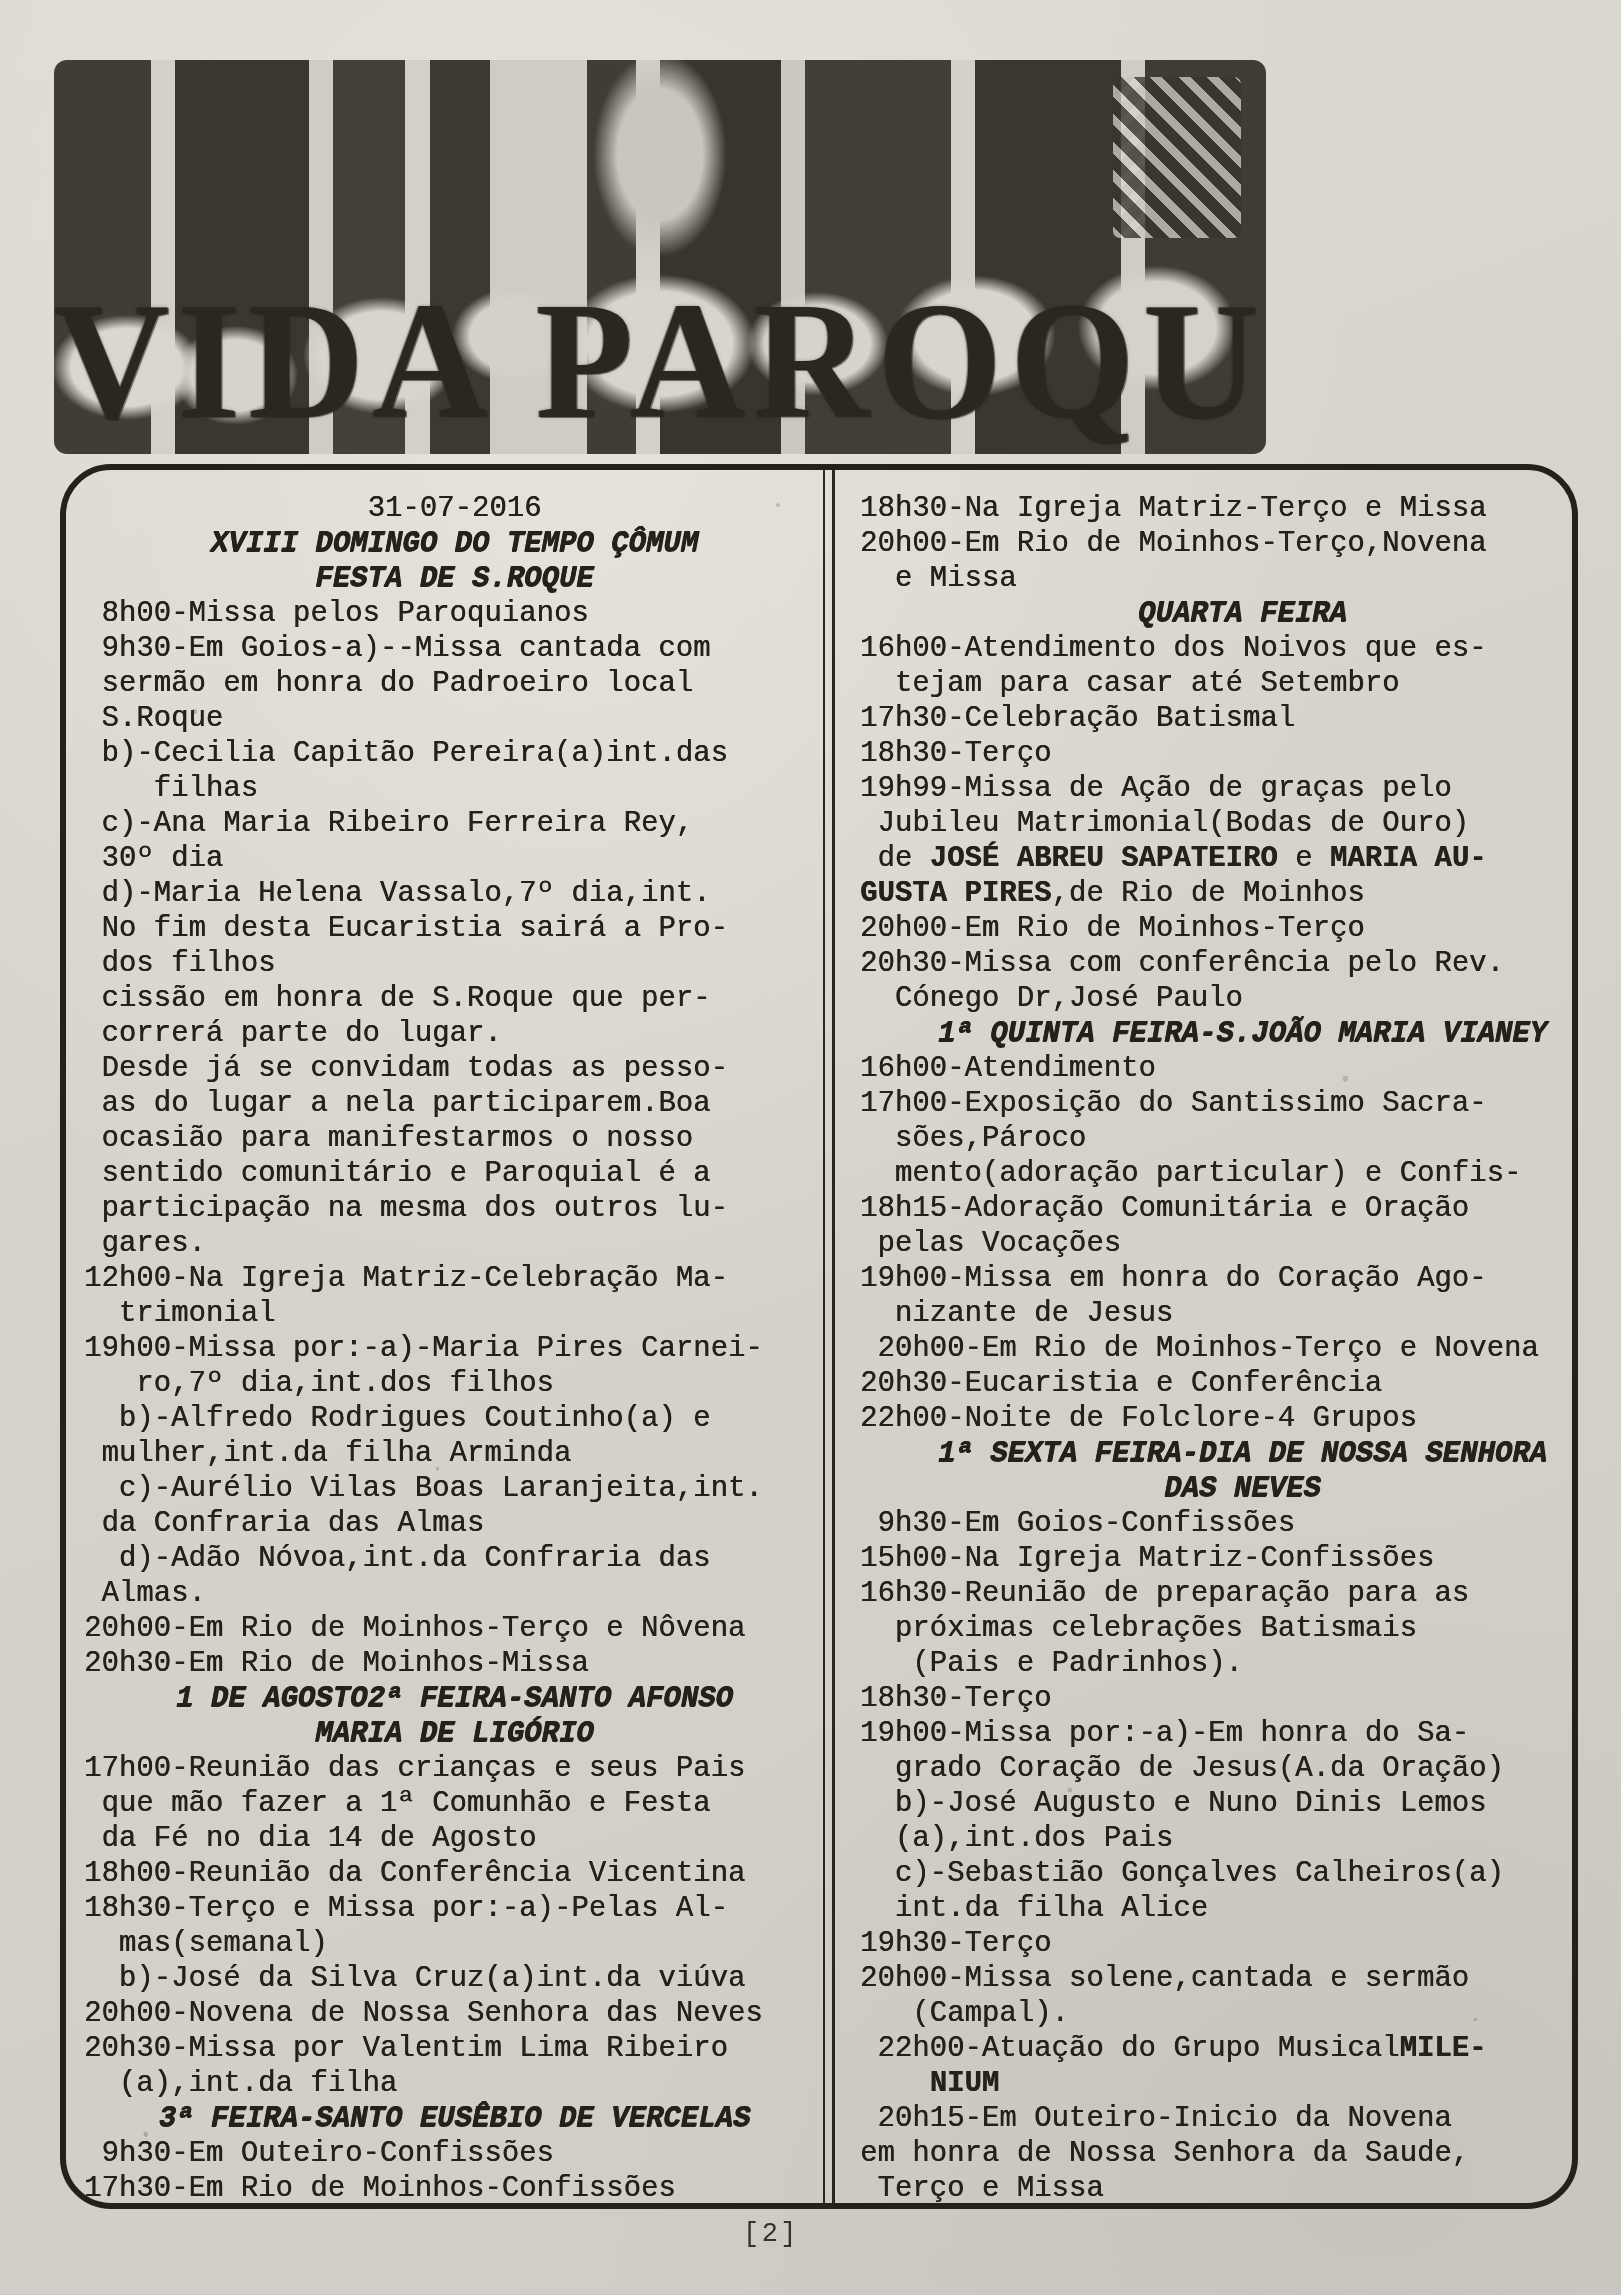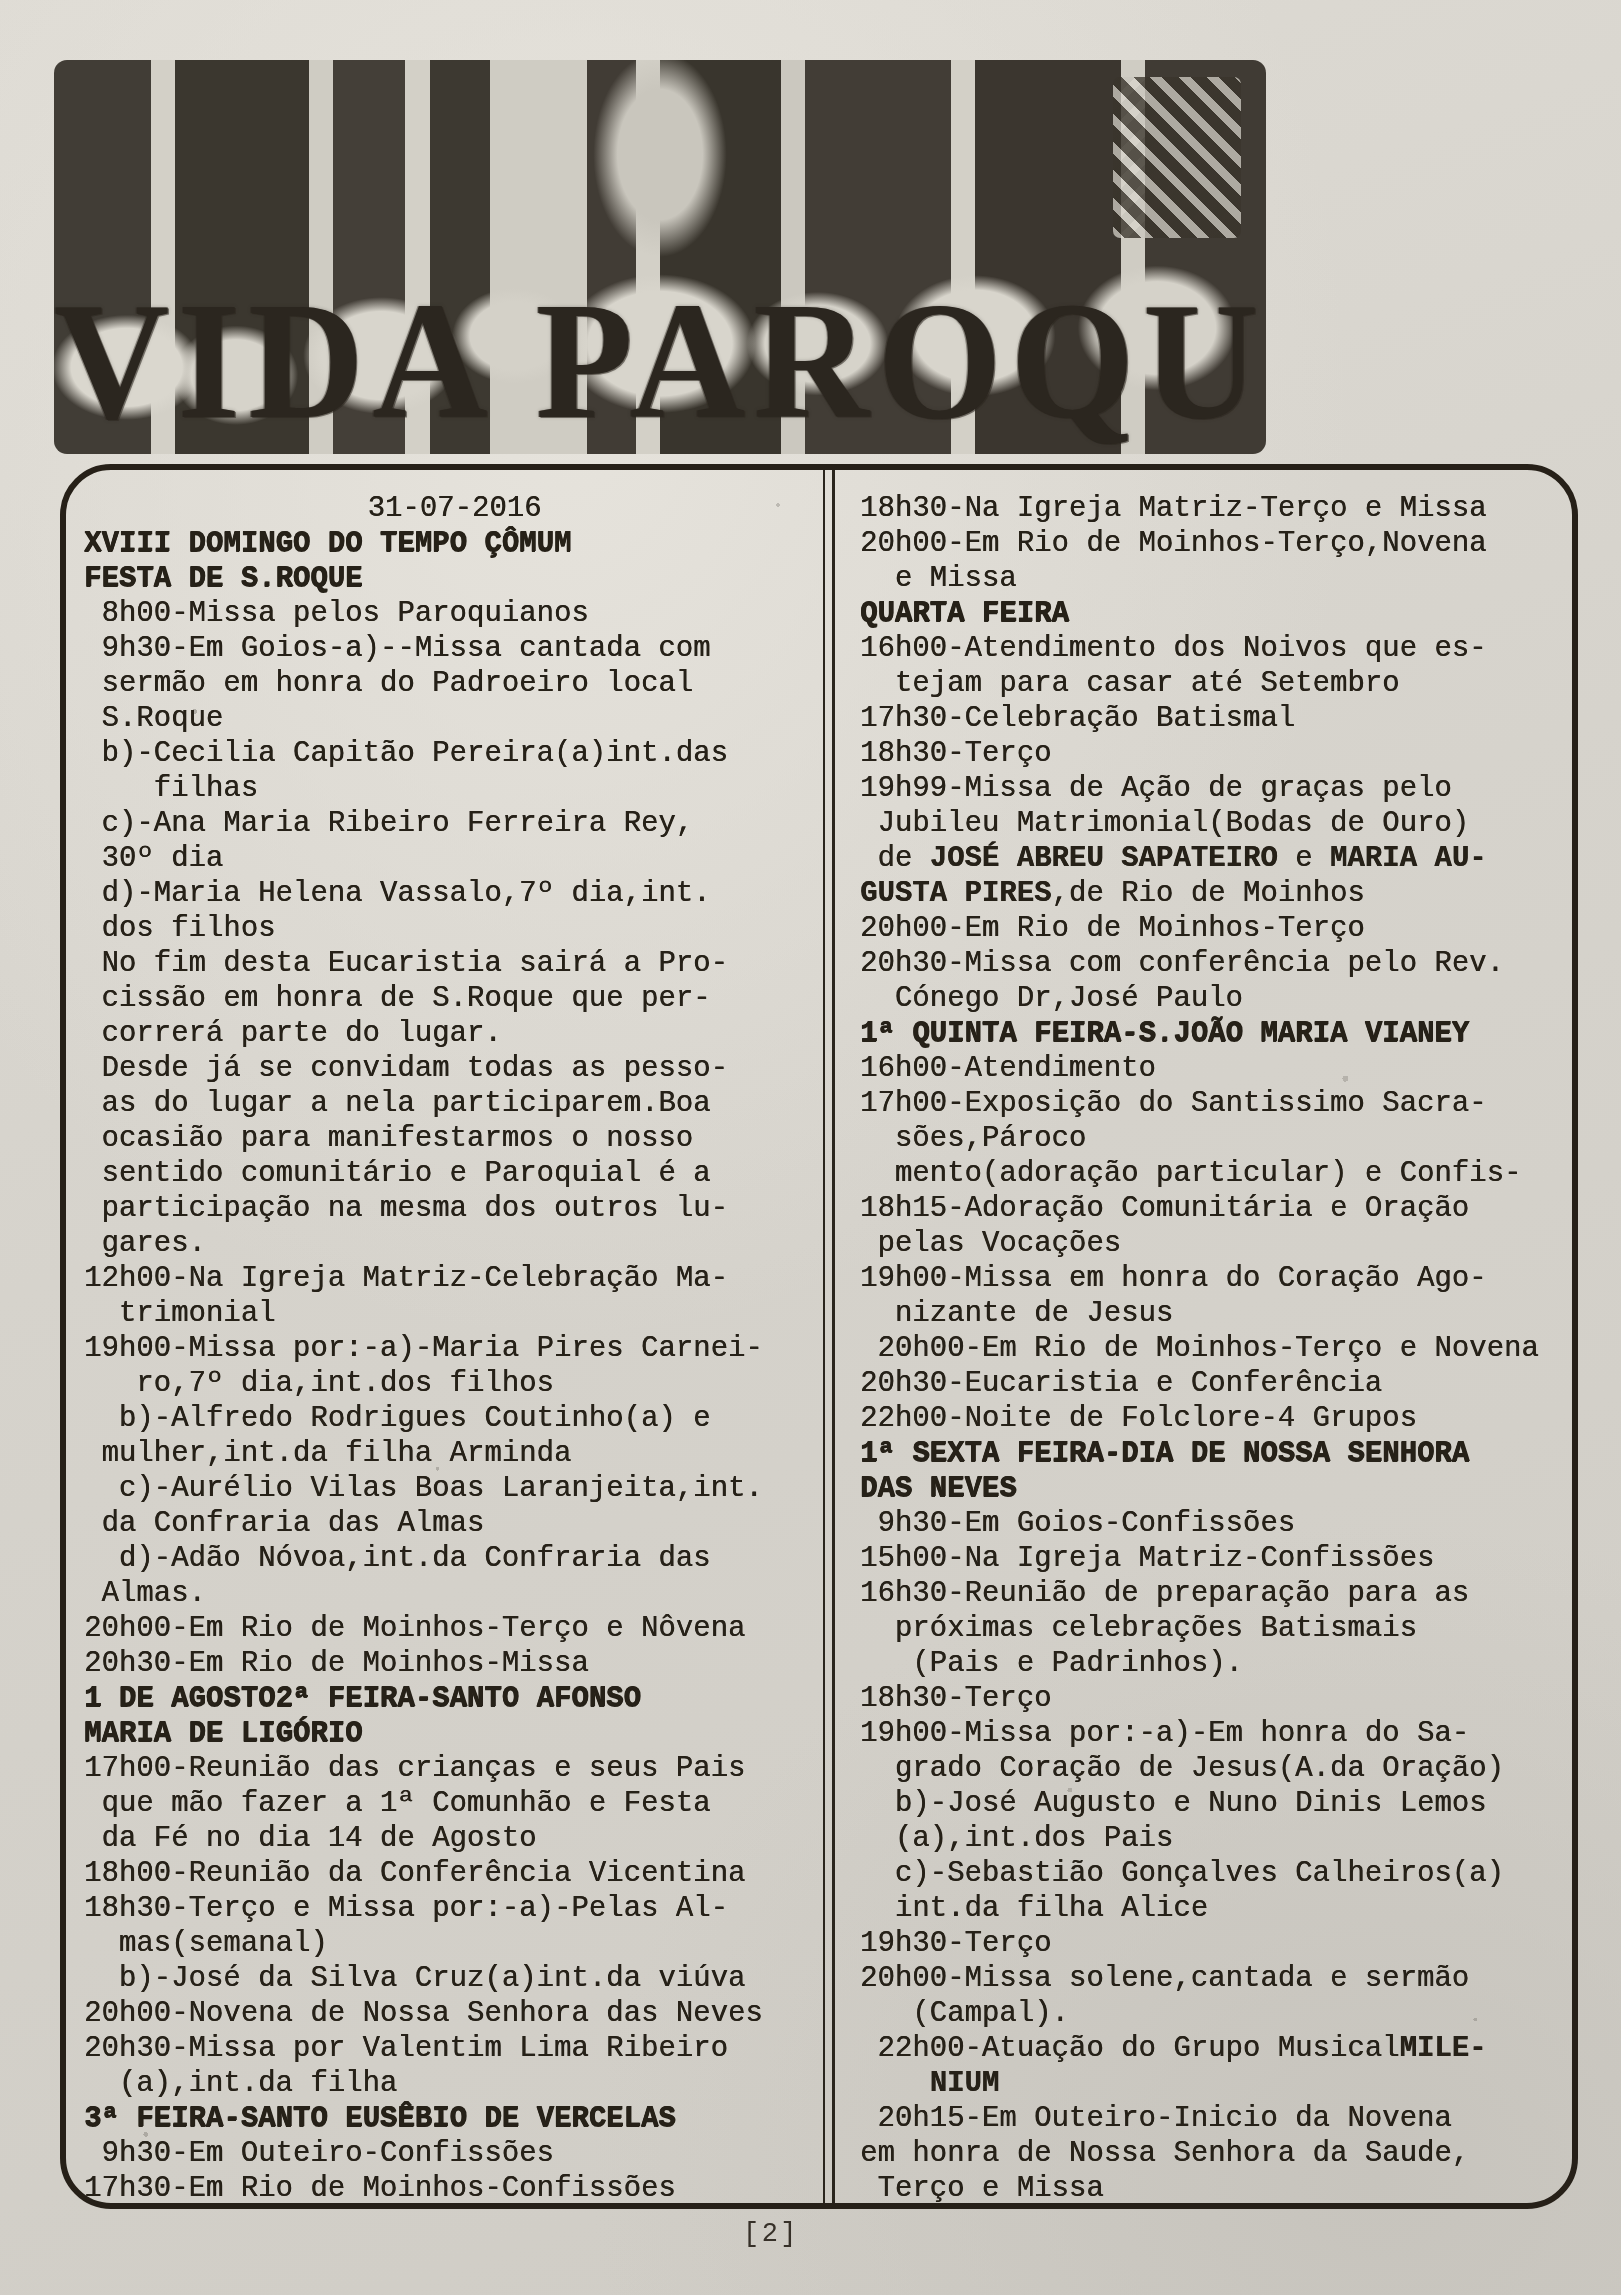--- a/index.html
+++ b/index.html
@@ -57,22 +57,22 @@
   .divider-a{left:757px;width:2.4px;}
   .divider-b{left:766px;width:3px;}
   .col{position:absolute;top:491px;margin-left:16px;}
   .col-left{left:68px;width:741px;}
   .col-right{left:844px;width:765px;}
   .ln{
     white-space:pre;font-size:29px;line-height:35px;color:#262118;
     text-shadow:0.4px 0 currentColor;
   }
   .ln b{font-weight:bold;}
-  .ln.h{white-space:normal;font-weight:bold;
-        text-shadow:0.7px 0 currentColor, 0 0.5px currentColor;}
+  .ln.h{white-space:normal;text-align:center;font-weight:bold;
+        text-shadow:0.7px 0 currentColor, 0 0.5px currentColor;font-style:italic;}
   .ln.c{white-space:normal;text-align:center;}
   .page-footer{
     position:absolute;top:2219px;left:0;width:1542px;text-align:center;
     font-size:27px;color:#363028;letter-spacing:2.4px;
   }
   .speckles{
     position:absolute;inset:0;pointer-events:none;
     background:
       radial-gradient(circle 2.4px at 12% 31%, rgba(40,35,28,.25) 0 100%, rgba(0,0,0,0) 100%),
       radial-gradient(circle 1.8px at 48% 22%, rgba(40,35,28,.2) 0 100%, rgba(0,0,0,0) 100%),
@@ -103,22 +103,22 @@
     <div class="ln h">FESTA DE S.ROQUE</div>
     <div class="ln"> 8h00-Missa pelos Paroquianos</div>
     <div class="ln"> 9h30-Em Goios-a)--Missa cantada com</div>
     <div class="ln"> sermão em honra do Padroeiro local</div>
     <div class="ln"> S.Roque</div>
     <div class="ln"> b)-Cecilia Capitão Pereira(a)int.das</div>
     <div class="ln">    filhas</div>
     <div class="ln"> c)-Ana Maria Ribeiro Ferreira Rey,</div>
     <div class="ln"> 30º dia</div>
     <div class="ln"> d)-Maria Helena Vassalo,7º dia,int.</div>
+    <div class="ln"> No fim desta Eucaristia sairá a Pro-</div>
     <div class="ln"> dos filhos</div>
-    <div class="ln"> No fim desta Eucaristia sairá a Pro-</div>
     <div class="ln"> cissão em honra de S.Roque que per-</div>
     <div class="ln"> correrá parte do lugar.</div>
     <div class="ln"> Desde já se convidam todas as pesso-</div>
     <div class="ln"> as do lugar a nela participarem.Boa</div>
     <div class="ln"> ocasião para manifestarmos o nosso</div>
     <div class="ln"> sentido comunitário e Paroquial é a</div>
     <div class="ln"> participação na mesma dos outros lu-</div>
     <div class="ln"> gares.</div>
     <div class="ln">12h00-Na Igreja Matriz-Celebração Ma-</div>
     <div class="ln">  trimonial</div>

